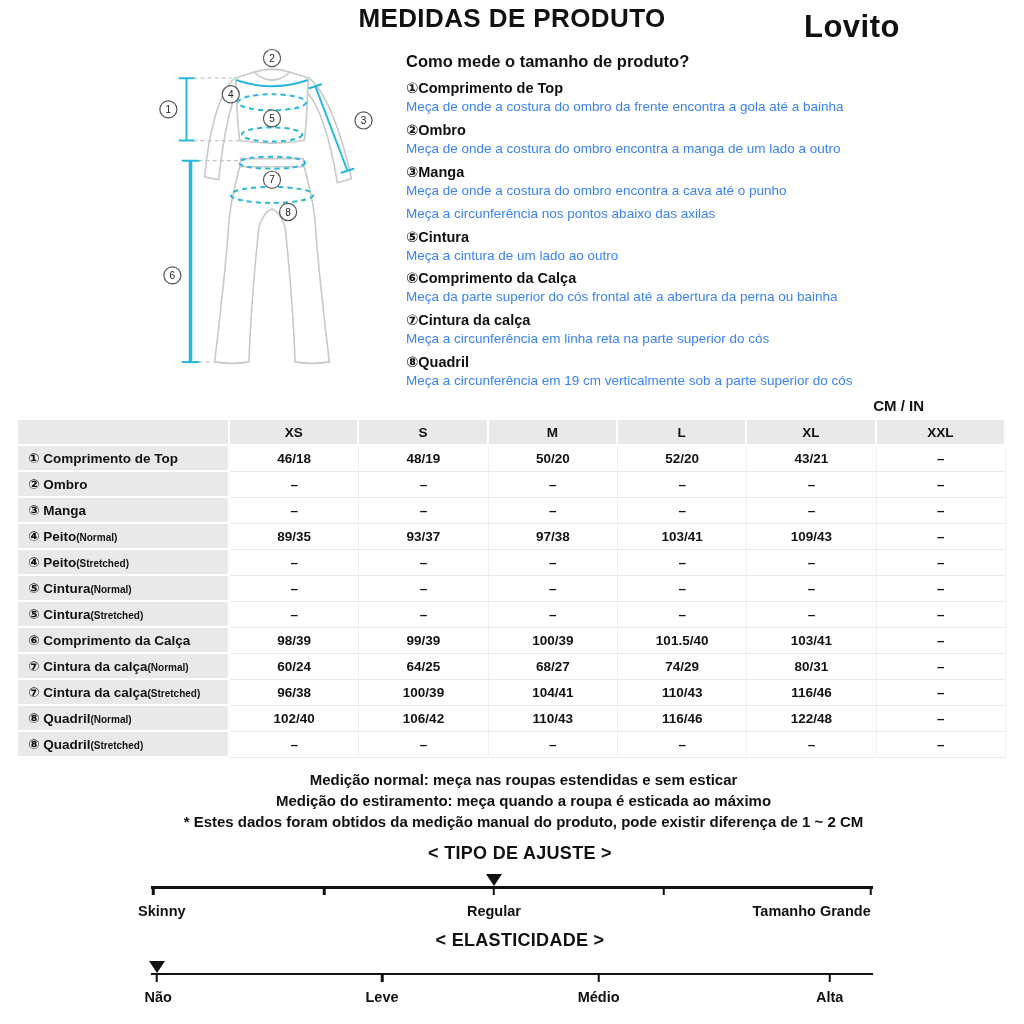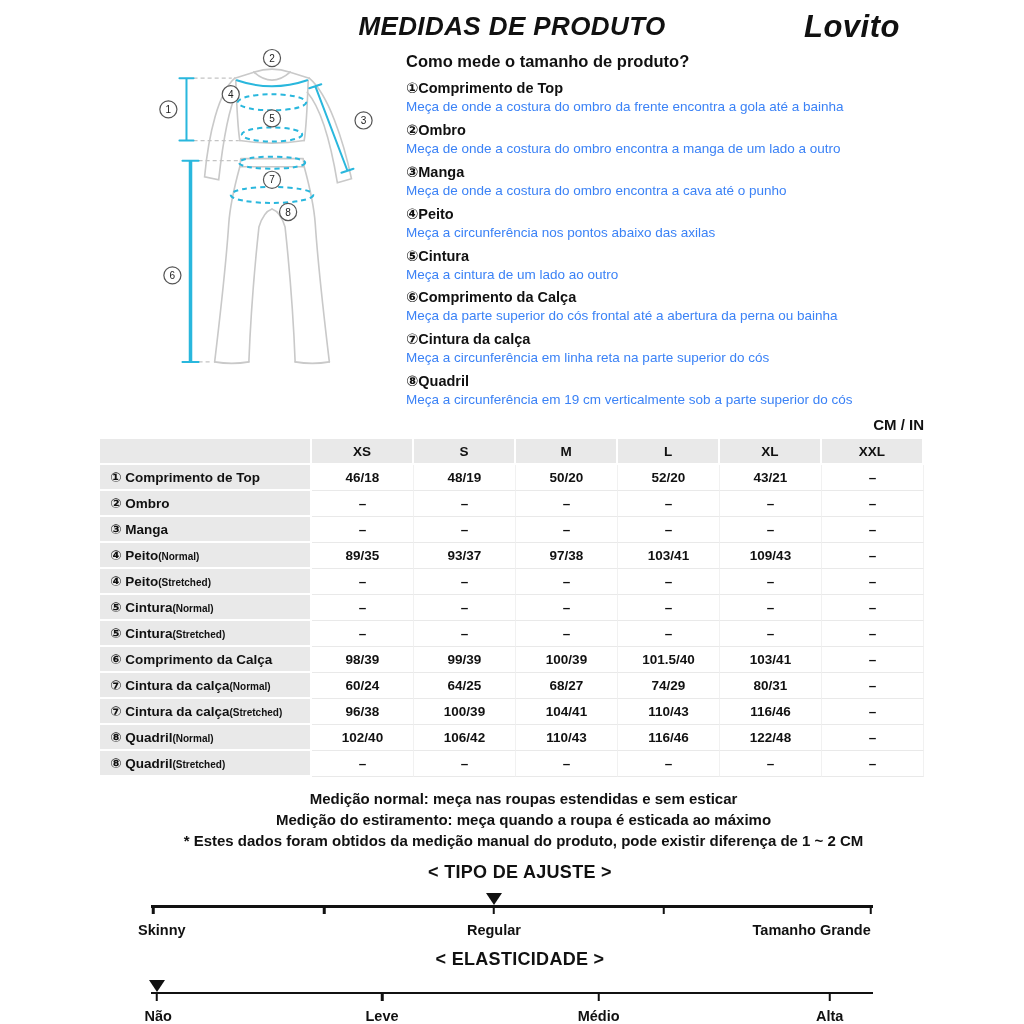--- a/index.html
+++ b/index.html
@@ -1,36 +1,36 @@
 <!DOCTYPE html>
 <html><head>
 <meta charset="utf-8">
 <style>
   * { box-sizing: border-box; }
   body { margin:0; background:#ffffff; }
   .page { width:1024px; height:1024px; position:relative; overflow:hidden; background:#fff;
           font-family:"Liberation Sans","DejaVu Sans",sans-serif; color:#111; }
 
   
-  .hdr { position:relative; padding-top:11px; height:46px;font-style:italic; }
+  .hdr { position:relative; padding-top:3px; height:46px; }
   .title { text-align:center; font-size:26px; font-weight:800; letter-spacing:.4px; }
   .brand { position:absolute; top:9px; right:124px; font-size:31px; font-weight:800; letter-spacing:.5px; }
 
   
   .content { display:flex; padding:2px 96px 0 146px; }
   .illus { width:258px; flex:none; }
   .guide { flex:1; padding-left:2px; }
   .guide-h { font-size:16.5px; font-weight:800; margin:4px 0 9px; }
   .term { font-size:14.5px; font-weight:800; margin-top:4px; }
   .desc { font-size:13.5px; color:#3b82f6; margin:3px 0 6px; line-height:1.25; }
 
   .unit { text-align:right; padding-right:100px; font-weight:800; font-size:15px; margin-top:1px; }
 
   
-  .size-table { width:824px; margin:6px auto 0; border-collapse:separate; border-spacing:0; table-layout:fixed; }
+  .size-table { width:988px; margin:6px auto 0; border-collapse:separate; border-spacing:0; table-layout:fixed; }
   .size-table col.lab { width:212px; }
   .size-table th, .size-table td { height:26px; padding:2px 3px; font-size:13.5px; }
   .size-table thead th { background:#e9e9e9; font-weight:800; text-align:center;
                          border-right:2px solid #fff; border-bottom:2px solid #fff; }
   .size-table tbody th { background:#e9e9e9; font-weight:800; text-align:left; padding-left:10px;
                          border-right:2px solid #fff; border-bottom:2px solid #fff; white-space:nowrap; }
   .size-table tbody td { background:#fff; text-align:center; font-weight:700;
                          border-right:1px solid #f1f1f1; border-bottom:1px solid #e9e9e9; }
   .sub { font-size:10px; }
 
@@ -147,21 +147,20 @@
     </div>
 
     <div class="guide">
       <div class="guide-h">Como mede o tamanho de produto?</div>
       <div class="term">①Comprimento de Top</div>
       <div class="desc">Meça de onde a costura do ombro da frente encontra a gola até a bainha</div>
       <div class="term">②Ombro</div>
       <div class="desc">Meça de onde a costura do ombro encontra a manga de um lado a outro</div>
       <div class="term">③Manga</div>
       <div class="desc">Meça de onde a costura do ombro encontra a cava até o punho</div>
-      <div class="term">④Peito</div>
       <div class="desc">Meça a circunferência nos pontos abaixo das axilas</div>
       <div class="term">⑤Cintura</div>
       <div class="desc">Meça a cintura de um lado ao outro</div>
       <div class="term">⑥Comprimento da Calça</div>
       <div class="desc">Meça da parte superior do cós frontal até a abertura da perna ou bainha</div>
       <div class="term">⑦Cintura da calça</div>
       <div class="desc">Meça a circunferência em linha reta na parte superior do cós</div>
       <div class="term">⑧Quadril</div>
       <div class="desc">Meça a circunferência em 19 cm verticalmente sob a parte superior do cós</div>
     </div>

